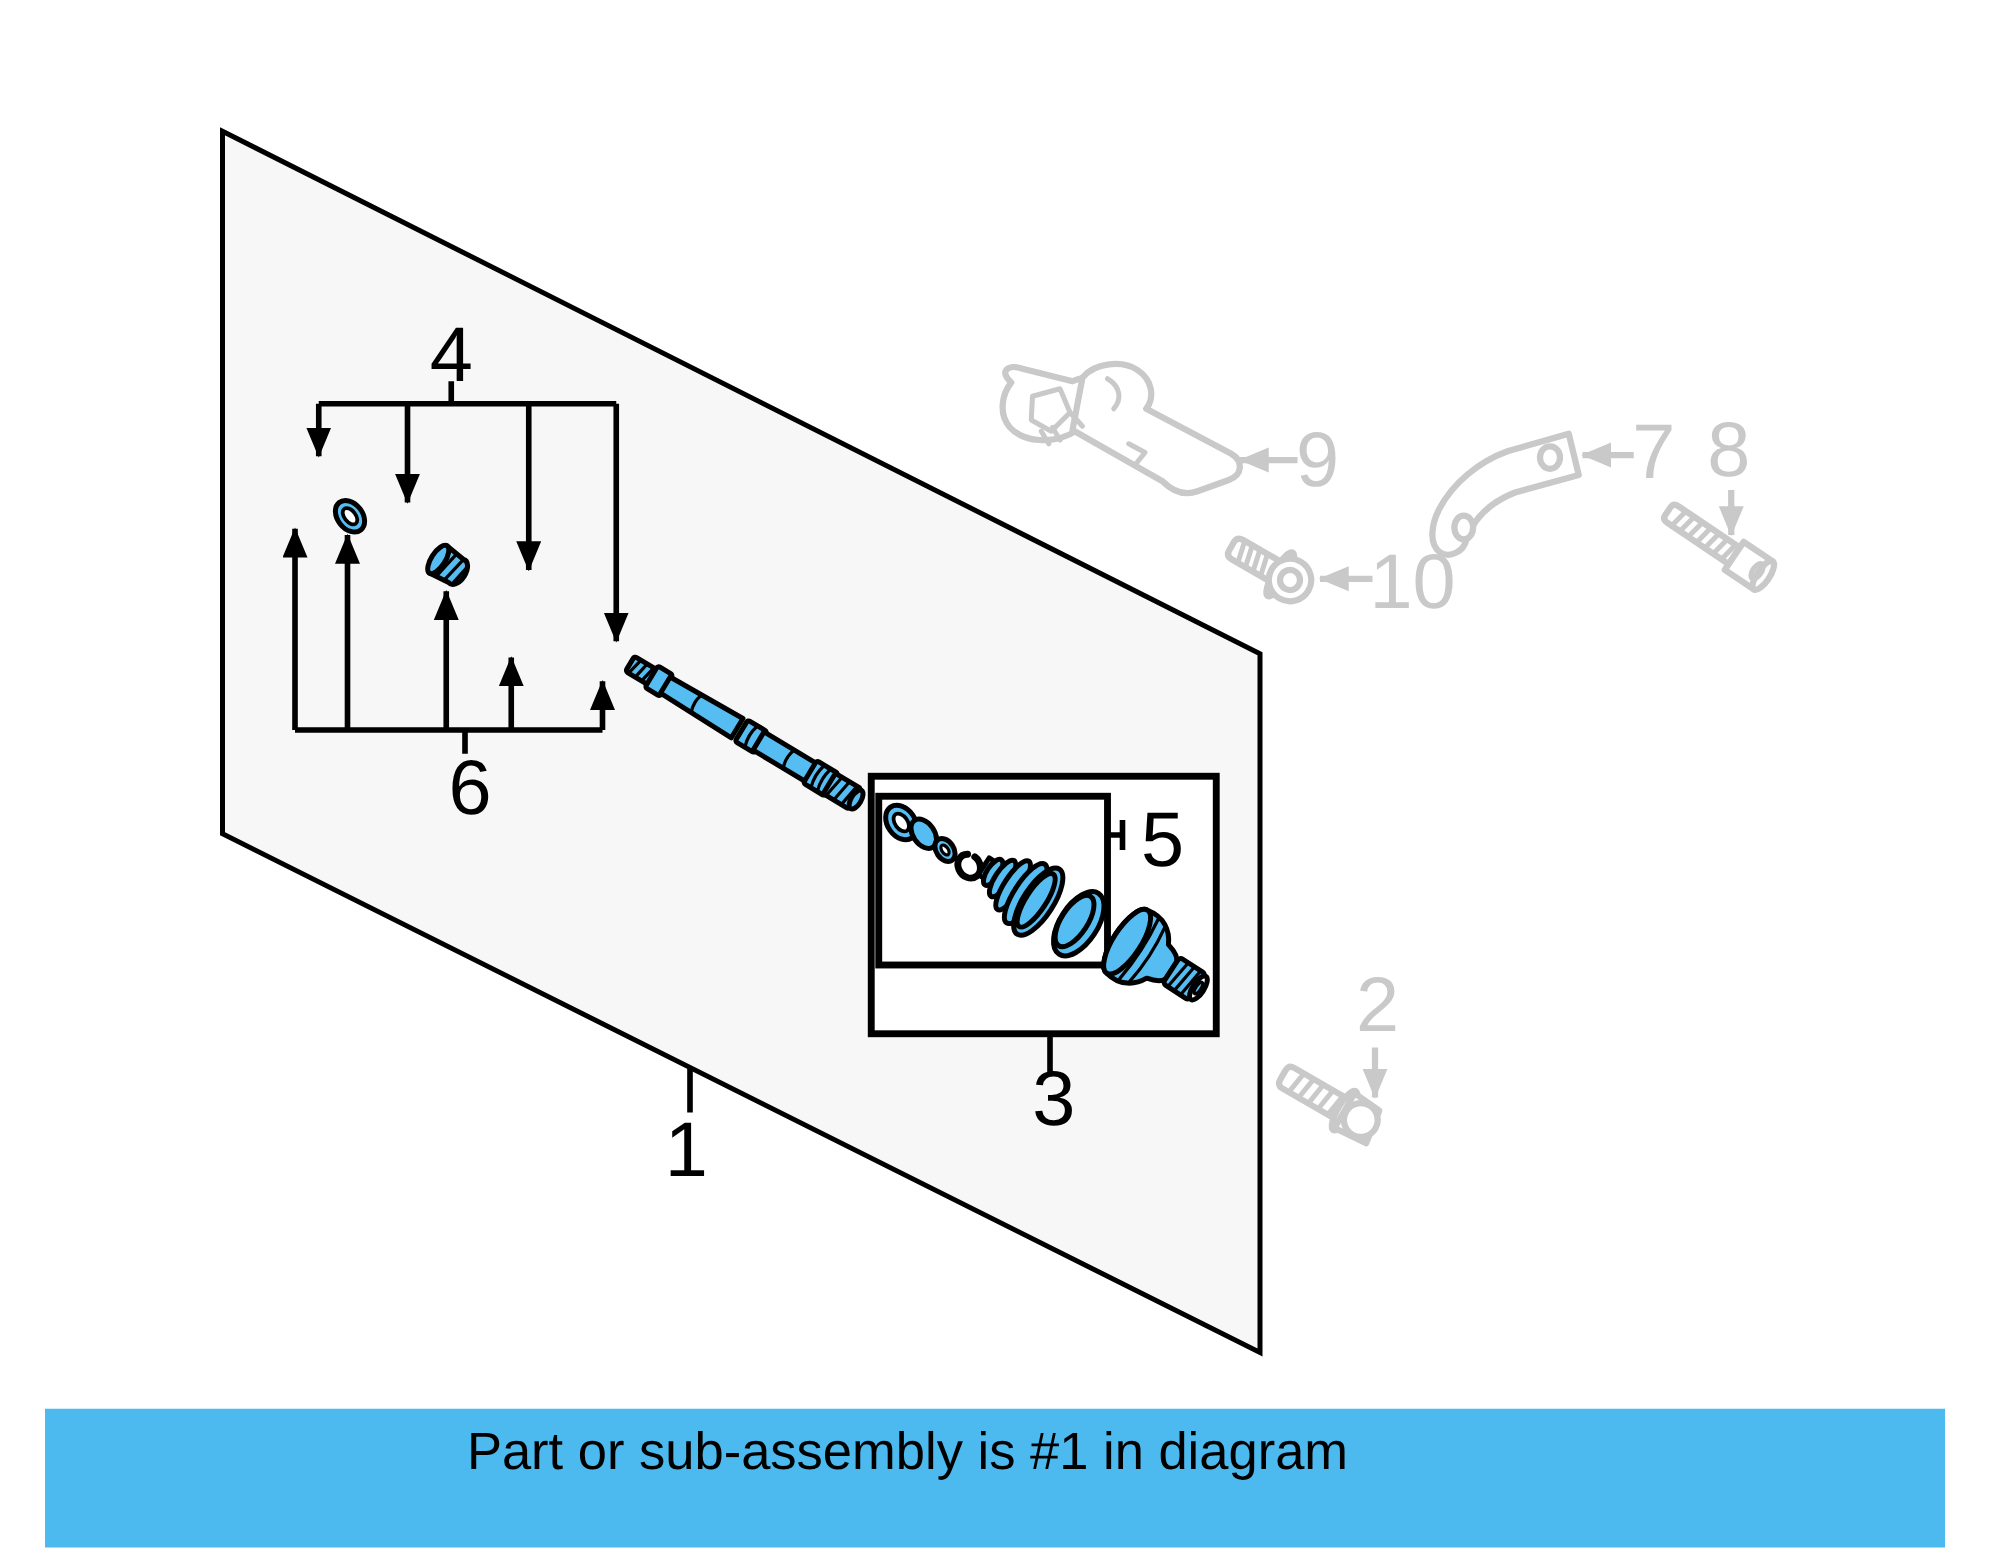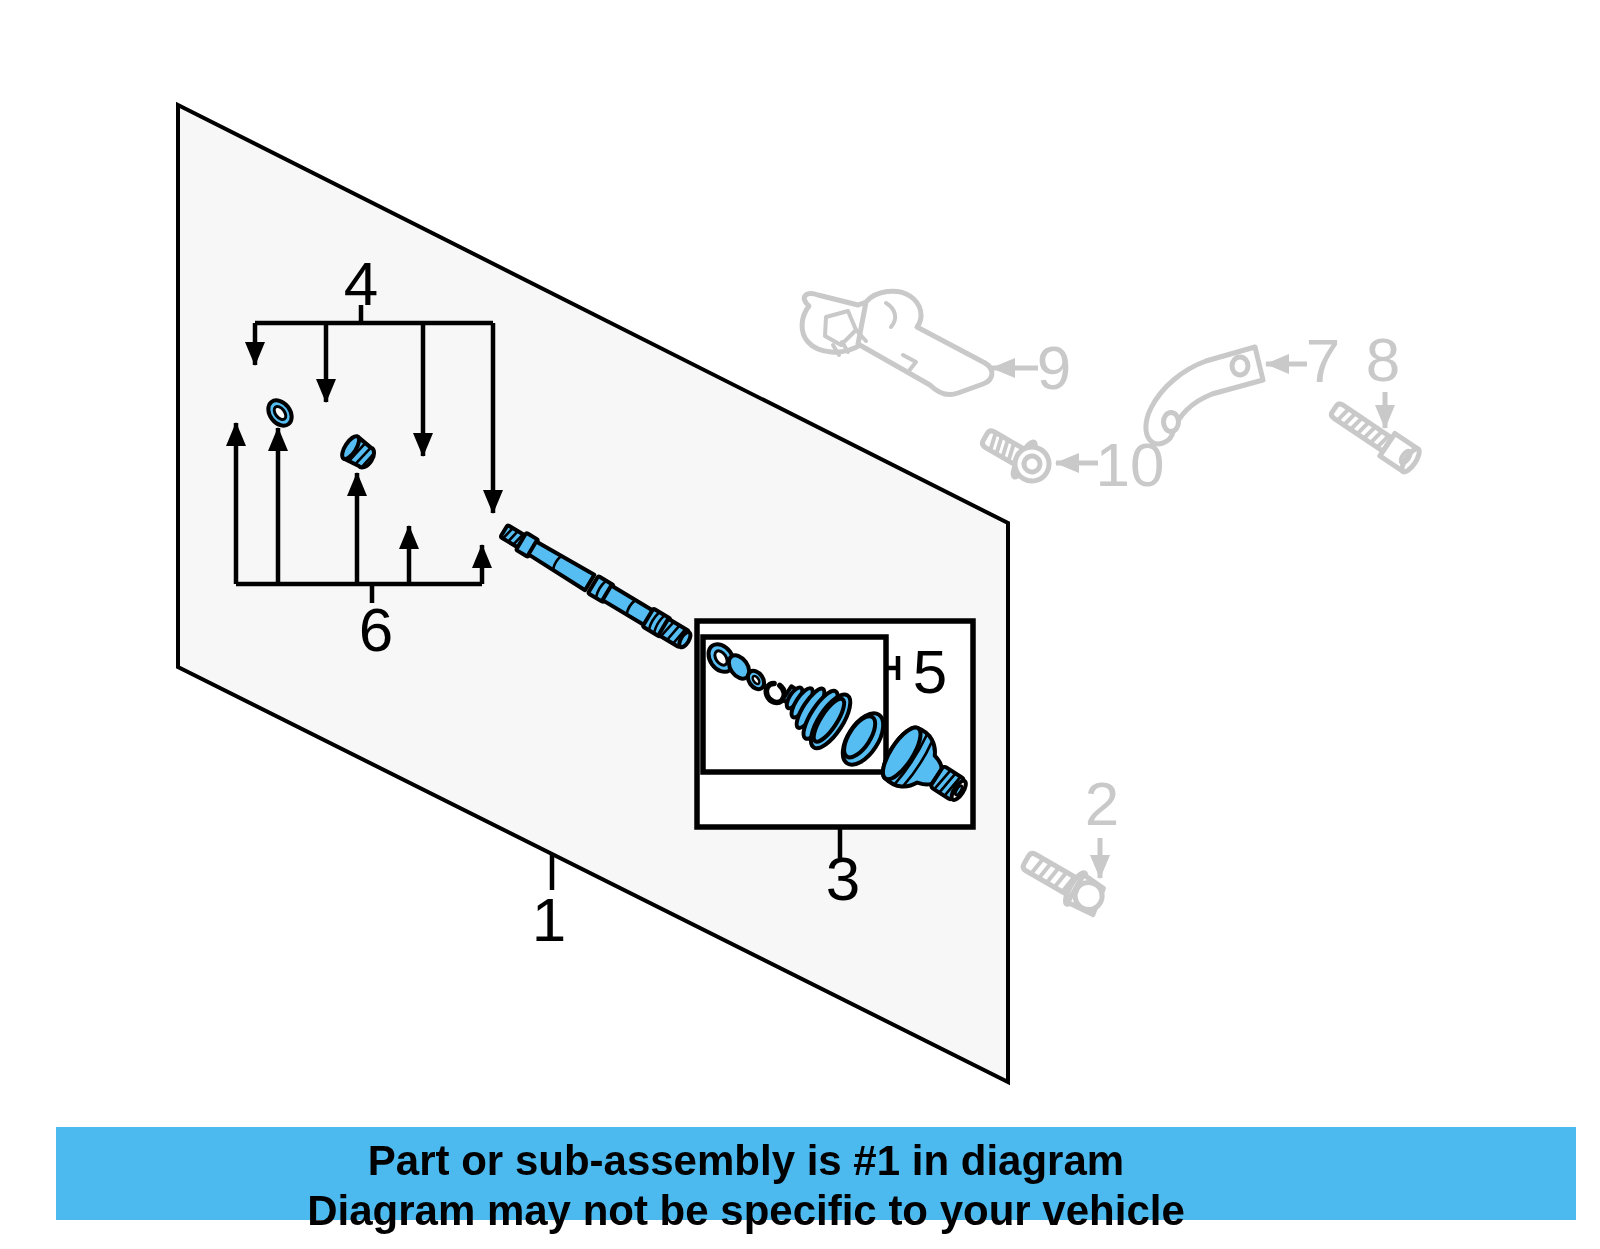--- a/index.html
+++ b/index.html
@@ -15,22 +15,22 @@
   .hl-line{stroke:#000;fill:none;stroke-width:2.6;}
   .whiteball{fill:#fff;stroke:#000;}
   .mut{stroke:var(--muted,#c9c9c9);stroke-width:5;fill:#fff;stroke-linejoin:round;stroke-linecap:round;}
   .mut-open{stroke:var(--muted,#c9c9c9);stroke-width:4;fill:none;stroke-linejoin:round;stroke-linecap:round;}
   .mut-line{stroke:var(--muted,#c9c9c9);stroke-width:5;fill:none;}
   .num{font-family:"Liberation Sans",sans-serif;font-size:62px;fill:#000;text-anchor:middle;}
   .num.gray{fill:var(--muted,#c9c9c9);}
   #mb path{fill:#000;} #mg path{fill:var(--muted,#c9c9c9);}
 
   
-  #banner{position:absolute;left:56px;top:1127px;width:1520px;height:93px;
-          background:var(--banner-bg,#4cb9ef);font-weight:bold;}
+  #banner{position:absolute;left:36px;top:1127px;width:1520px;height:111px;
+          background:var(--banner-bg,#4cb9ef);}
   #banner .lines{padding-top:9px;padding-right:140px;text-align:center;
           font-size:42px;line-height:50px;color:#000;}
 </style>
 </head>
 <body>
 
 <div id="stage">
 
 <svg id="diagram-svg" width="1600" height="1249" viewBox="0 0 1600 1249">
   <defs>
@@ -200,17 +200,16 @@
     <rect class="hl" x="50" y="-12.5" width="25" height="25" rx="3"></rect>
     <path class="hl-line" d="M58,-11 L55,11 M64,-11.5 L61,11.5 M70,-12 L67,12"></path>
     <ellipse cx="76" cy="0" rx="4.5" ry="11" fill="#fff" stroke="#000" stroke-width="4"></ellipse>
     <ellipse cx="76" cy="0" rx="2" ry="5.5" fill="var(--highlight,#56bdf2)" stroke="#000" stroke-width="2.5"></ellipse>
   </g>
 </svg>
 
 <div id="banner">
   <div class="lines">
     <div>Part or sub-assembly is #1 in diagram</div>
-    <div>Diagram may not be specific to your vehicle</div>
   </div>
 </div>
 
 </div>
 
 </body></html>

